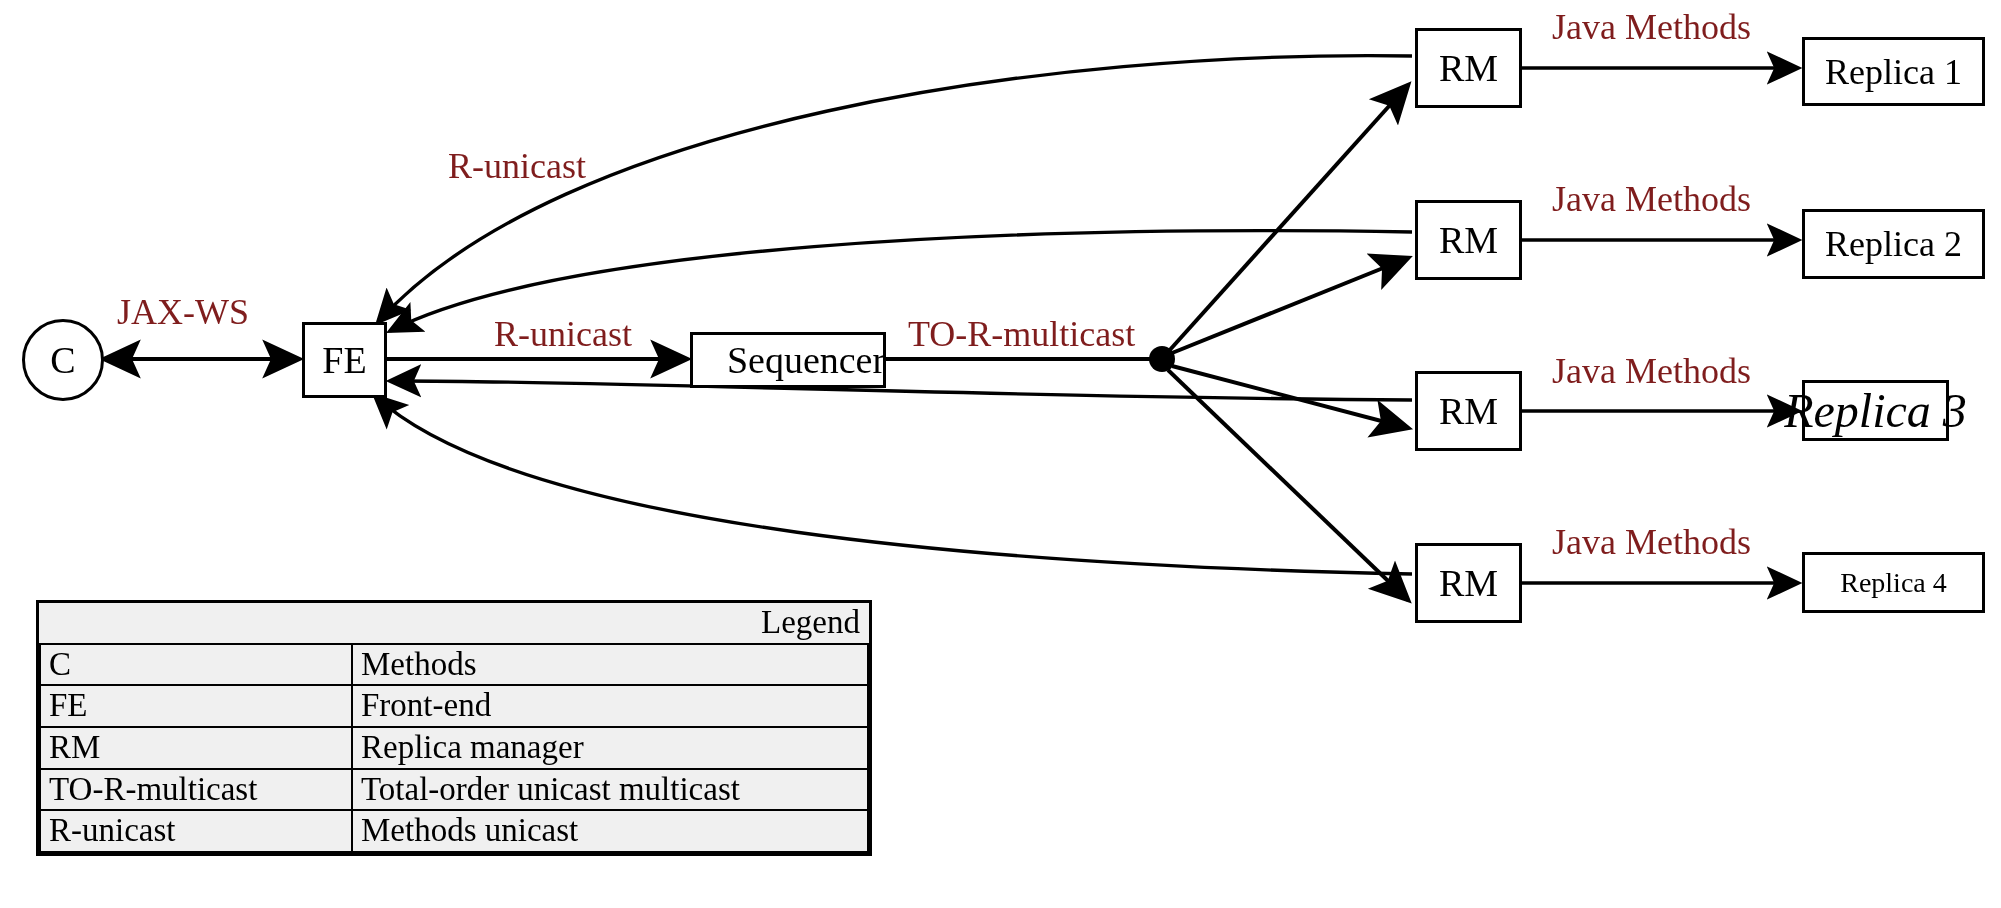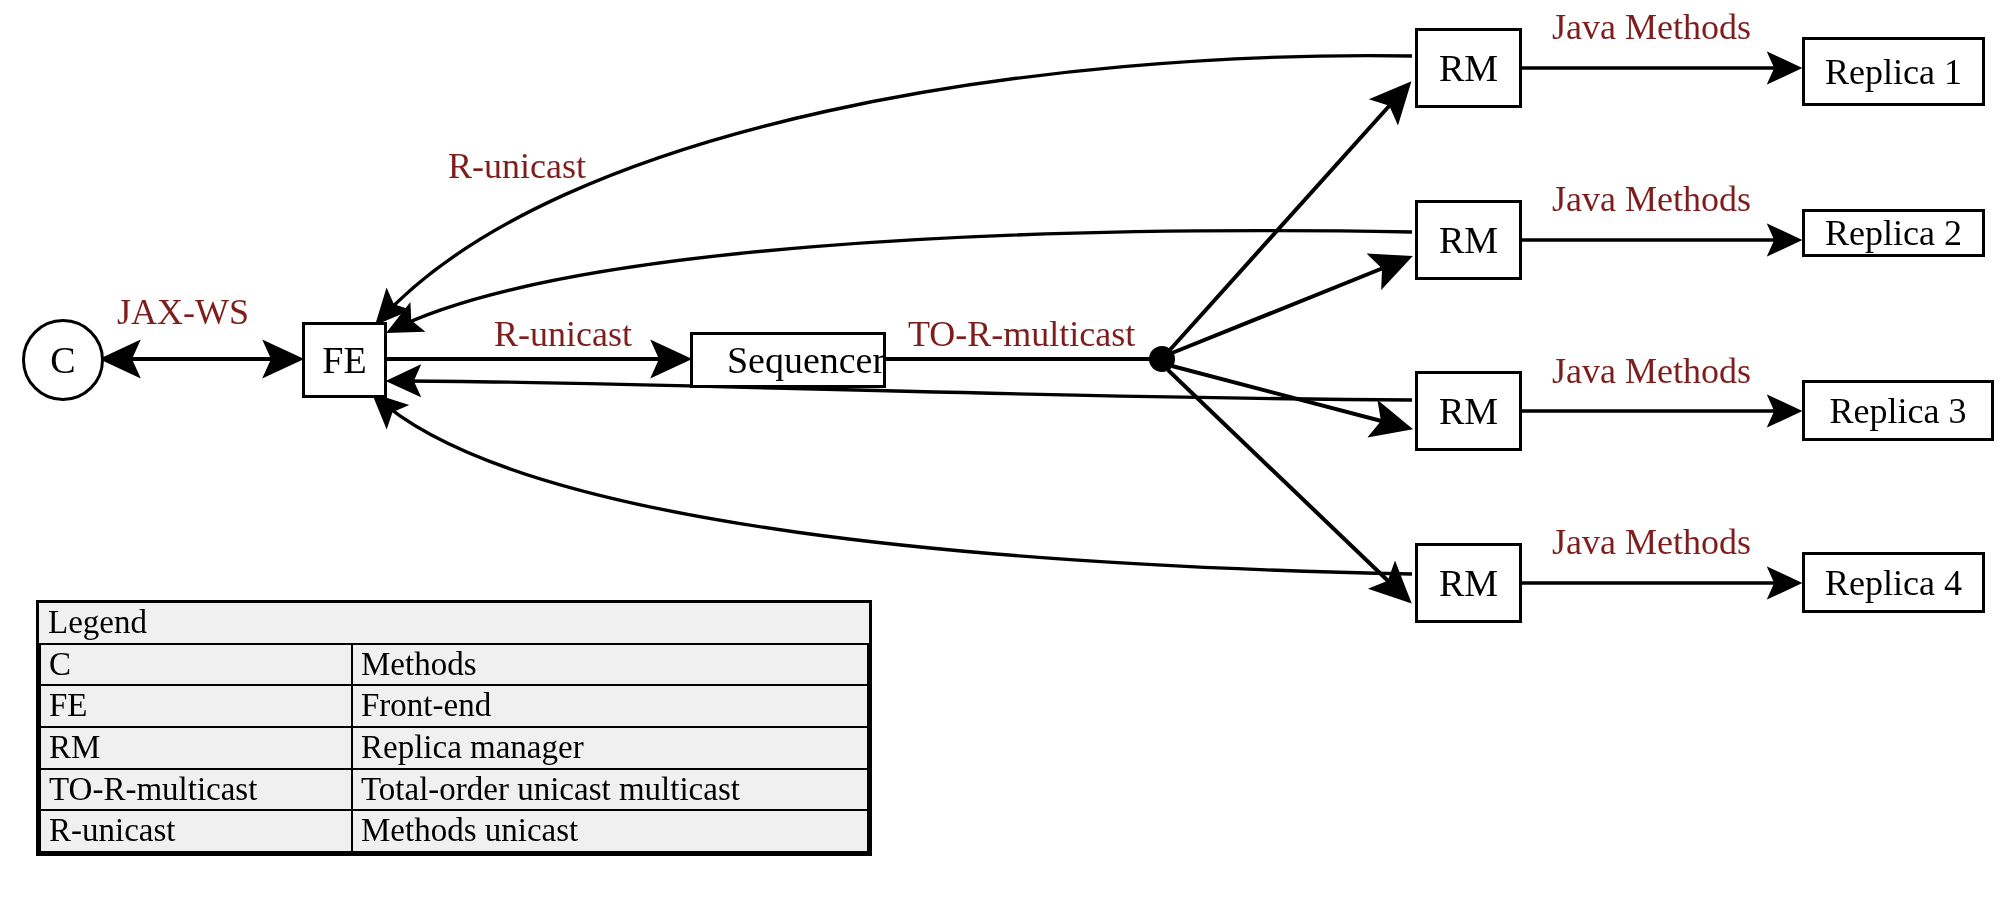--- a/index.html
+++ b/index.html
@@ -10,21 +10,21 @@
         justify-content:center;background:#ffffff;border:3px solid #000000;
         color:#000;white-space:nowrap;}
   .node.circle{border-radius:50%;}
   .lbl{position:absolute;white-space:nowrap;color:#7f1d1d;line-height:1;}
   
   #legend{position:absolute;left:36px;top:600px;width:836px;
           border:3px solid #000;box-sizing:border-box;background:#f0f0f0;}
   #legend table{border-collapse:collapse;width:100%;background:#f0f0f0;}
   #legend td{border:2px solid #000;padding:2px 8px;color:#000;
              font-size:33px;line-height:1.08;background:#f0f0f0;}
-  #legend td.hdr{text-align:left;border-top:none;border-left:none;border-right:none;}
+  #legend td.hdr{text-align:right;border-top:none;border-left:none;border-right:none;}
   #legend tr:first-child td{border-top:none;}
   #legend td.k{width:294px;}
 </style>
 </head>
 <body>
 
 <div id="stage">
 
   <svg id="wires" viewBox="0 0 2001 908" xmlns="http://www.w3.org/2000/svg">
     <defs>
@@ -113,27 +113,27 @@
   <div class="node" style="left:1415px;top:371px;width:107px;height:80px;font-size:38px;">
     <span>RM</span>
   </div>
   <div class="node" style="left:1415px;top:543px;width:107px;height:80px;font-size:38px;">
     <span>RM</span>
   </div>
 
   <div class="node" style="left:1802px;top:37px;width:183px;height:69px;font-size:36px;">
     <span>Replica 1</span>
   </div>
-  <div class="node" style="left:1802px;top:209px;width:183px;height:48px;font-size:36px;">
+  <div class="node" style="left:1802px;top:209px;width:183px;height:70px;font-size:36px;">
     <span>Replica 2</span>
   </div>
-  <div class="node" style="left:1802px;top:380px;width:192px;height:61px;font-size:36px;">
+  <div class="node" style="left:1802px;top:380px;width:147px;height:61px;font-size:48px;font-style:italic;">
     <span>Replica 3</span>
   </div>
-  <div class="node" style="left:1802px;top:552px;width:183px;height:61px;font-size:36px;">
+  <div class="node" style="left:1802px;top:552px;width:183px;height:61px;font-size:28px;">
     <span>Replica 4</span>
   </div>
 
   <div class="lbl" style="left:117px;top:294px;font-size:36px;">JAX-WS</div>
 
   <div class="lbl" style="left:448px;top:148px;font-size:36px;">R-unicast</div>
 
   <div class="lbl" style="left:494px;top:316px;font-size:36px;">R-unicast</div>
 
   <div class="lbl" style="left:908px;top:316px;font-size:36px;">TO-R-multicast</div>

